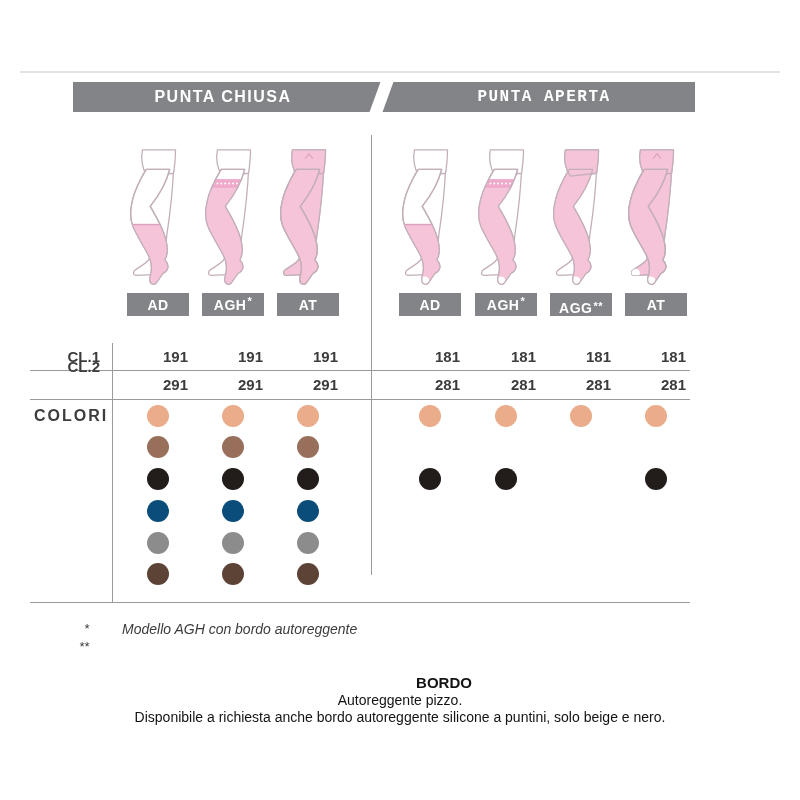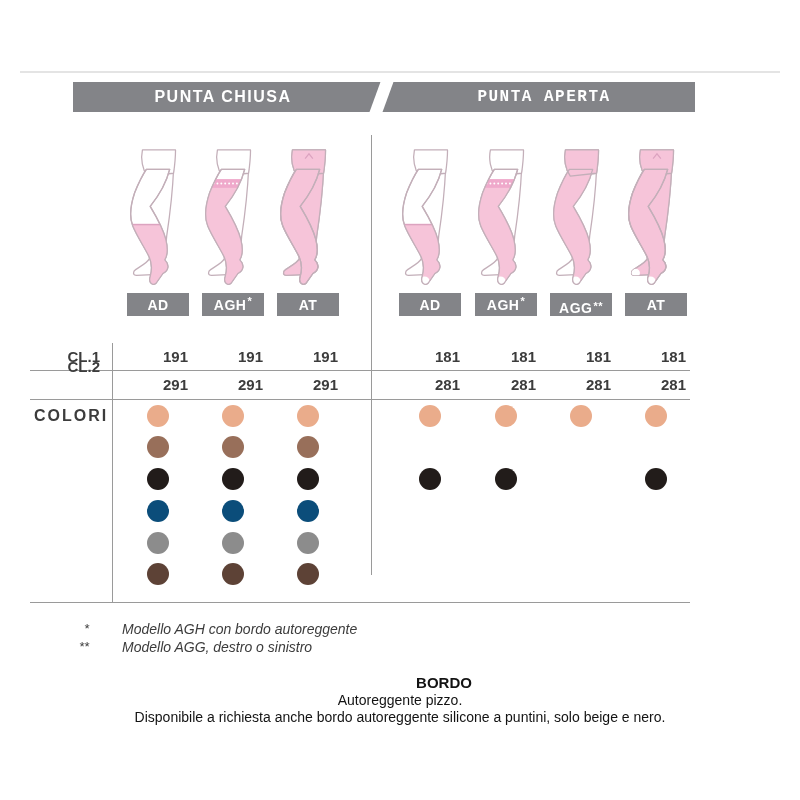--- a/index.html
+++ b/index.html
@@ -299,19 +299,18 @@
   <div class="hline" style="left:30px;top:399px;width:660px;"></div>
   <div class="hline" style="left:30px;top:602px;width:660px;"></div>
 
   <div class="row-label" style="top:349px;">CL.1</div>
   <div class="row-label" style="top:359px;">CL.2</div>
   <div class="colori-label">COLORI</div>
 
   <div class="fn-marker" style="top:621px;">*</div>
   <div class="fn-text" style="top:621px;">Modello AGH con bordo autoreggente</div>
   <div class="fn-marker" style="top:639px;">**</div>
-  <div class="fn-text" style="top:639px;">Modello AGG, destro o sinistro</div>
 
   <div class="bordo-title" style="top:674px;margin-left:44px;">BORDO</div>
   <div class="bordo-line" style="top:709px;">Disponibile a richiesta anche bordo autoreggente silicone a puntini, solo beige e nero.</div>
   <div class="bordo-line" style="top:692px;">Autoreggente pizzo.</div>
 
 </div>
 
 </body></html>

